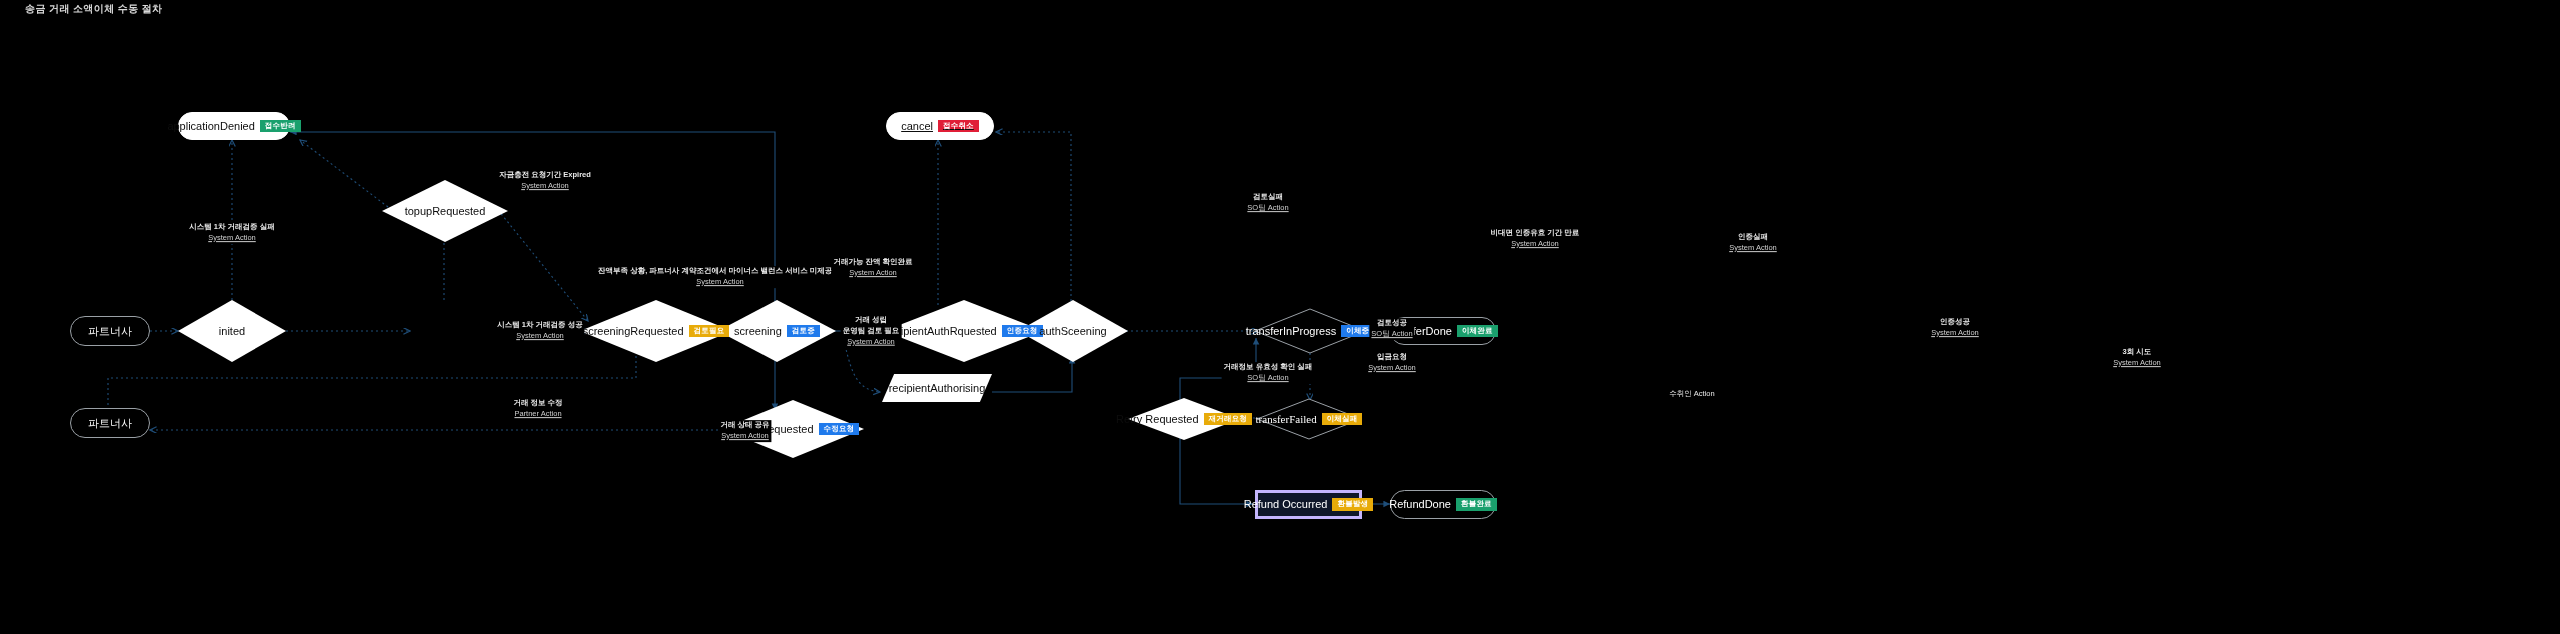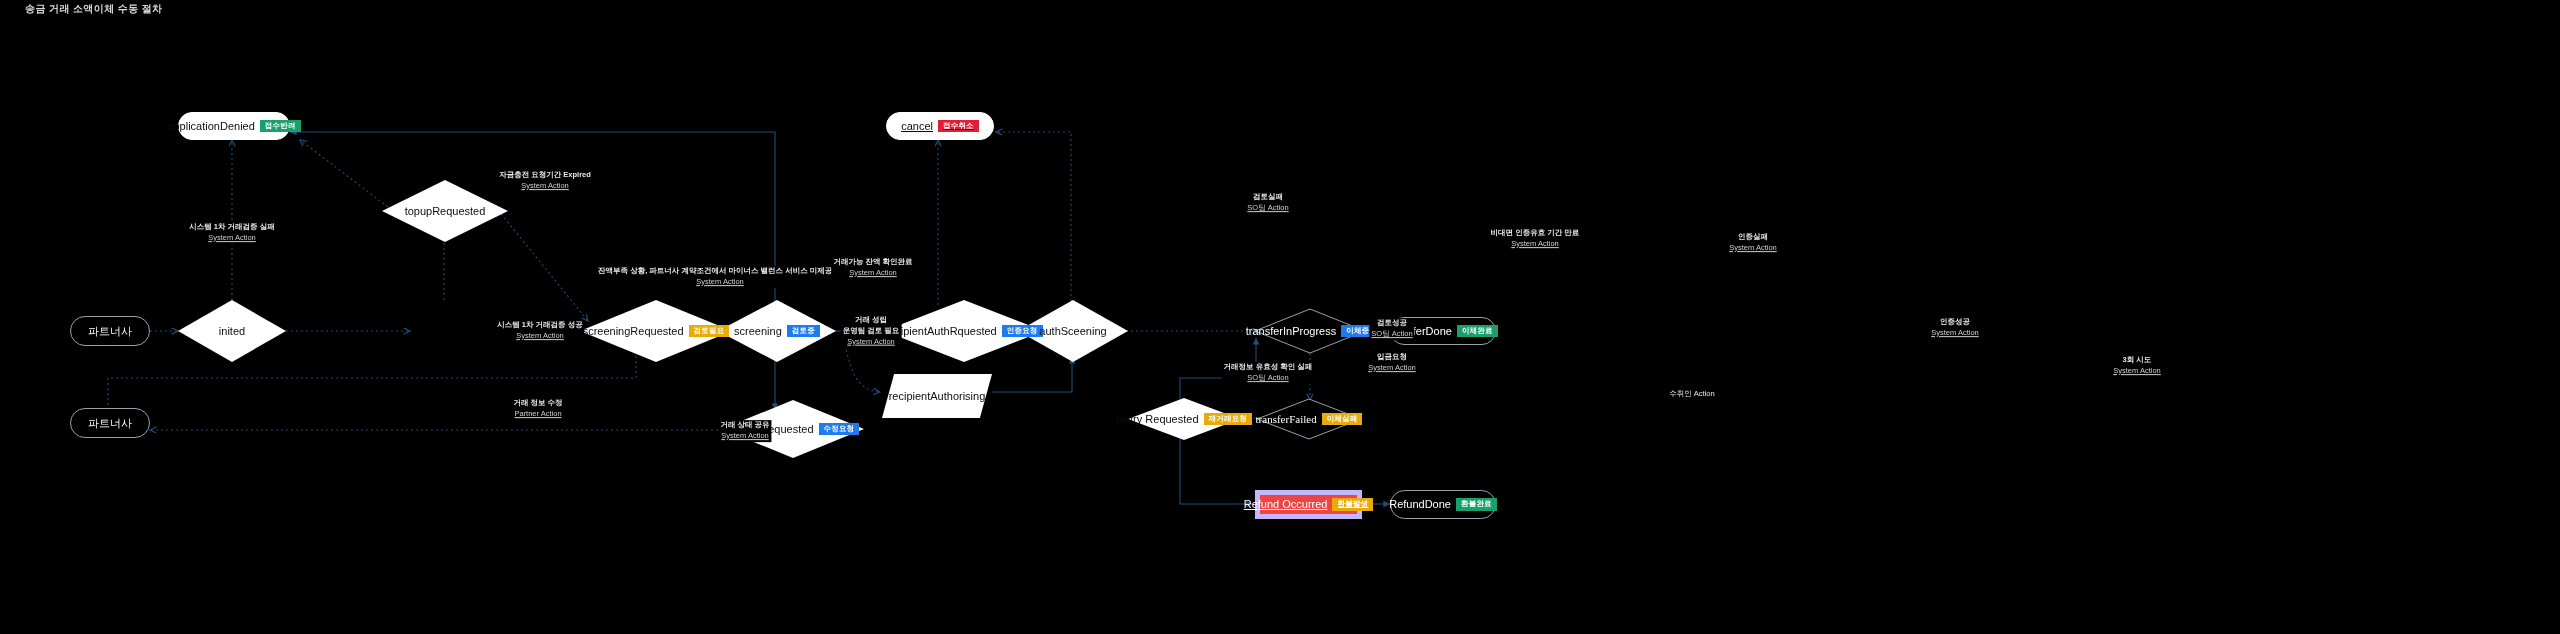--- a/index.html
+++ b/index.html
@@ -31,21 +31,21 @@
 
   
   .stadium{
     border:1px solid #9aa0a6;border-radius:999px;background:#000;color:#fff;
   }
   
   .stadium-white{
     border:1px solid #ffffff;border-radius:999px;background:#ffffff;color:#0d0d0d;
   }
   
-  .rect{border:5px solid #c4b5fd;background:#ef4444;color:#fff;text-decoration:underline;}
+  .rect{border:3px solid #c4b5fd;background:#0f172a;color:#fff;}
 
   
   .diamond{background:transparent;}
   .diamond .shape{
     position:absolute;left:0;top:0;width:100%;height:100%;
     background:#ffffff;
     clip-path:polygon(50% 0,100% 50%,50% 100%,0 50%);
     z-index:1;
   }
   .diamond .lbl{color:#0d0d0d;}
@@ -226,21 +226,21 @@
   </div>
 
   <div class="node diamond" style="left:884px;top:300px;width:160px;height:62px;">
     <span class="shape"></span>
     <span class="lbl">
       <span>recipientAuthRquested</span>
       <span class="badge blue">인증요청</span>
     </span>
   </div>
 
-  <div class="node para" style="left:882px;top:374px;width:110px;height:44px;text-align:center;">
+  <div class="node para" style="left:882px;top:374px;width:110px;height:28px;text-align:center;">
     <span class="shape"></span>
     <span class="lbl">
         <span>recipientAuthorising</span>
       </span>
   </div>
 
   <div class="node diamond" style="left:1018px;top:300px;width:110px;height:62px;">
     <span class="shape"></span>
     <span class="lbl">
         <span>authSceening</span>
@@ -346,21 +346,21 @@
         <span class="l1">인증실패</span>
         <span class="l2">System Action</span>
       </div>
       <div class="elabel single" style="left: 1692px; top: 394px;">
         <span class="l1">수취인 Action</span>
       </div>
       <div class="elabel" style="left: 1955px; top: 328px;">
         <span class="l1">인증성공</span>
         <span class="l2">System Action</span>
       </div>
-      <div class="elabel" style="left: 2137px; top: 366px;">
+      <div class="elabel" style="left: 2137px; top: 358px;">
         <span class="l1">3회 시도</span>
         <span class="l2">System Action</span>
       </div>
       <div class="elabel" style="left: 745px; top: 431px;">
         <span class="l1">거래 상태 공유</span>
         <span class="l2">System Action</span>
       </div>
       <div class="elabel" style="left: 538px; top: 381px; margin-top: 28px;">
         <span class="l1">거래 정보 수정</span>
         <span class="l2">Partner Action</span>

